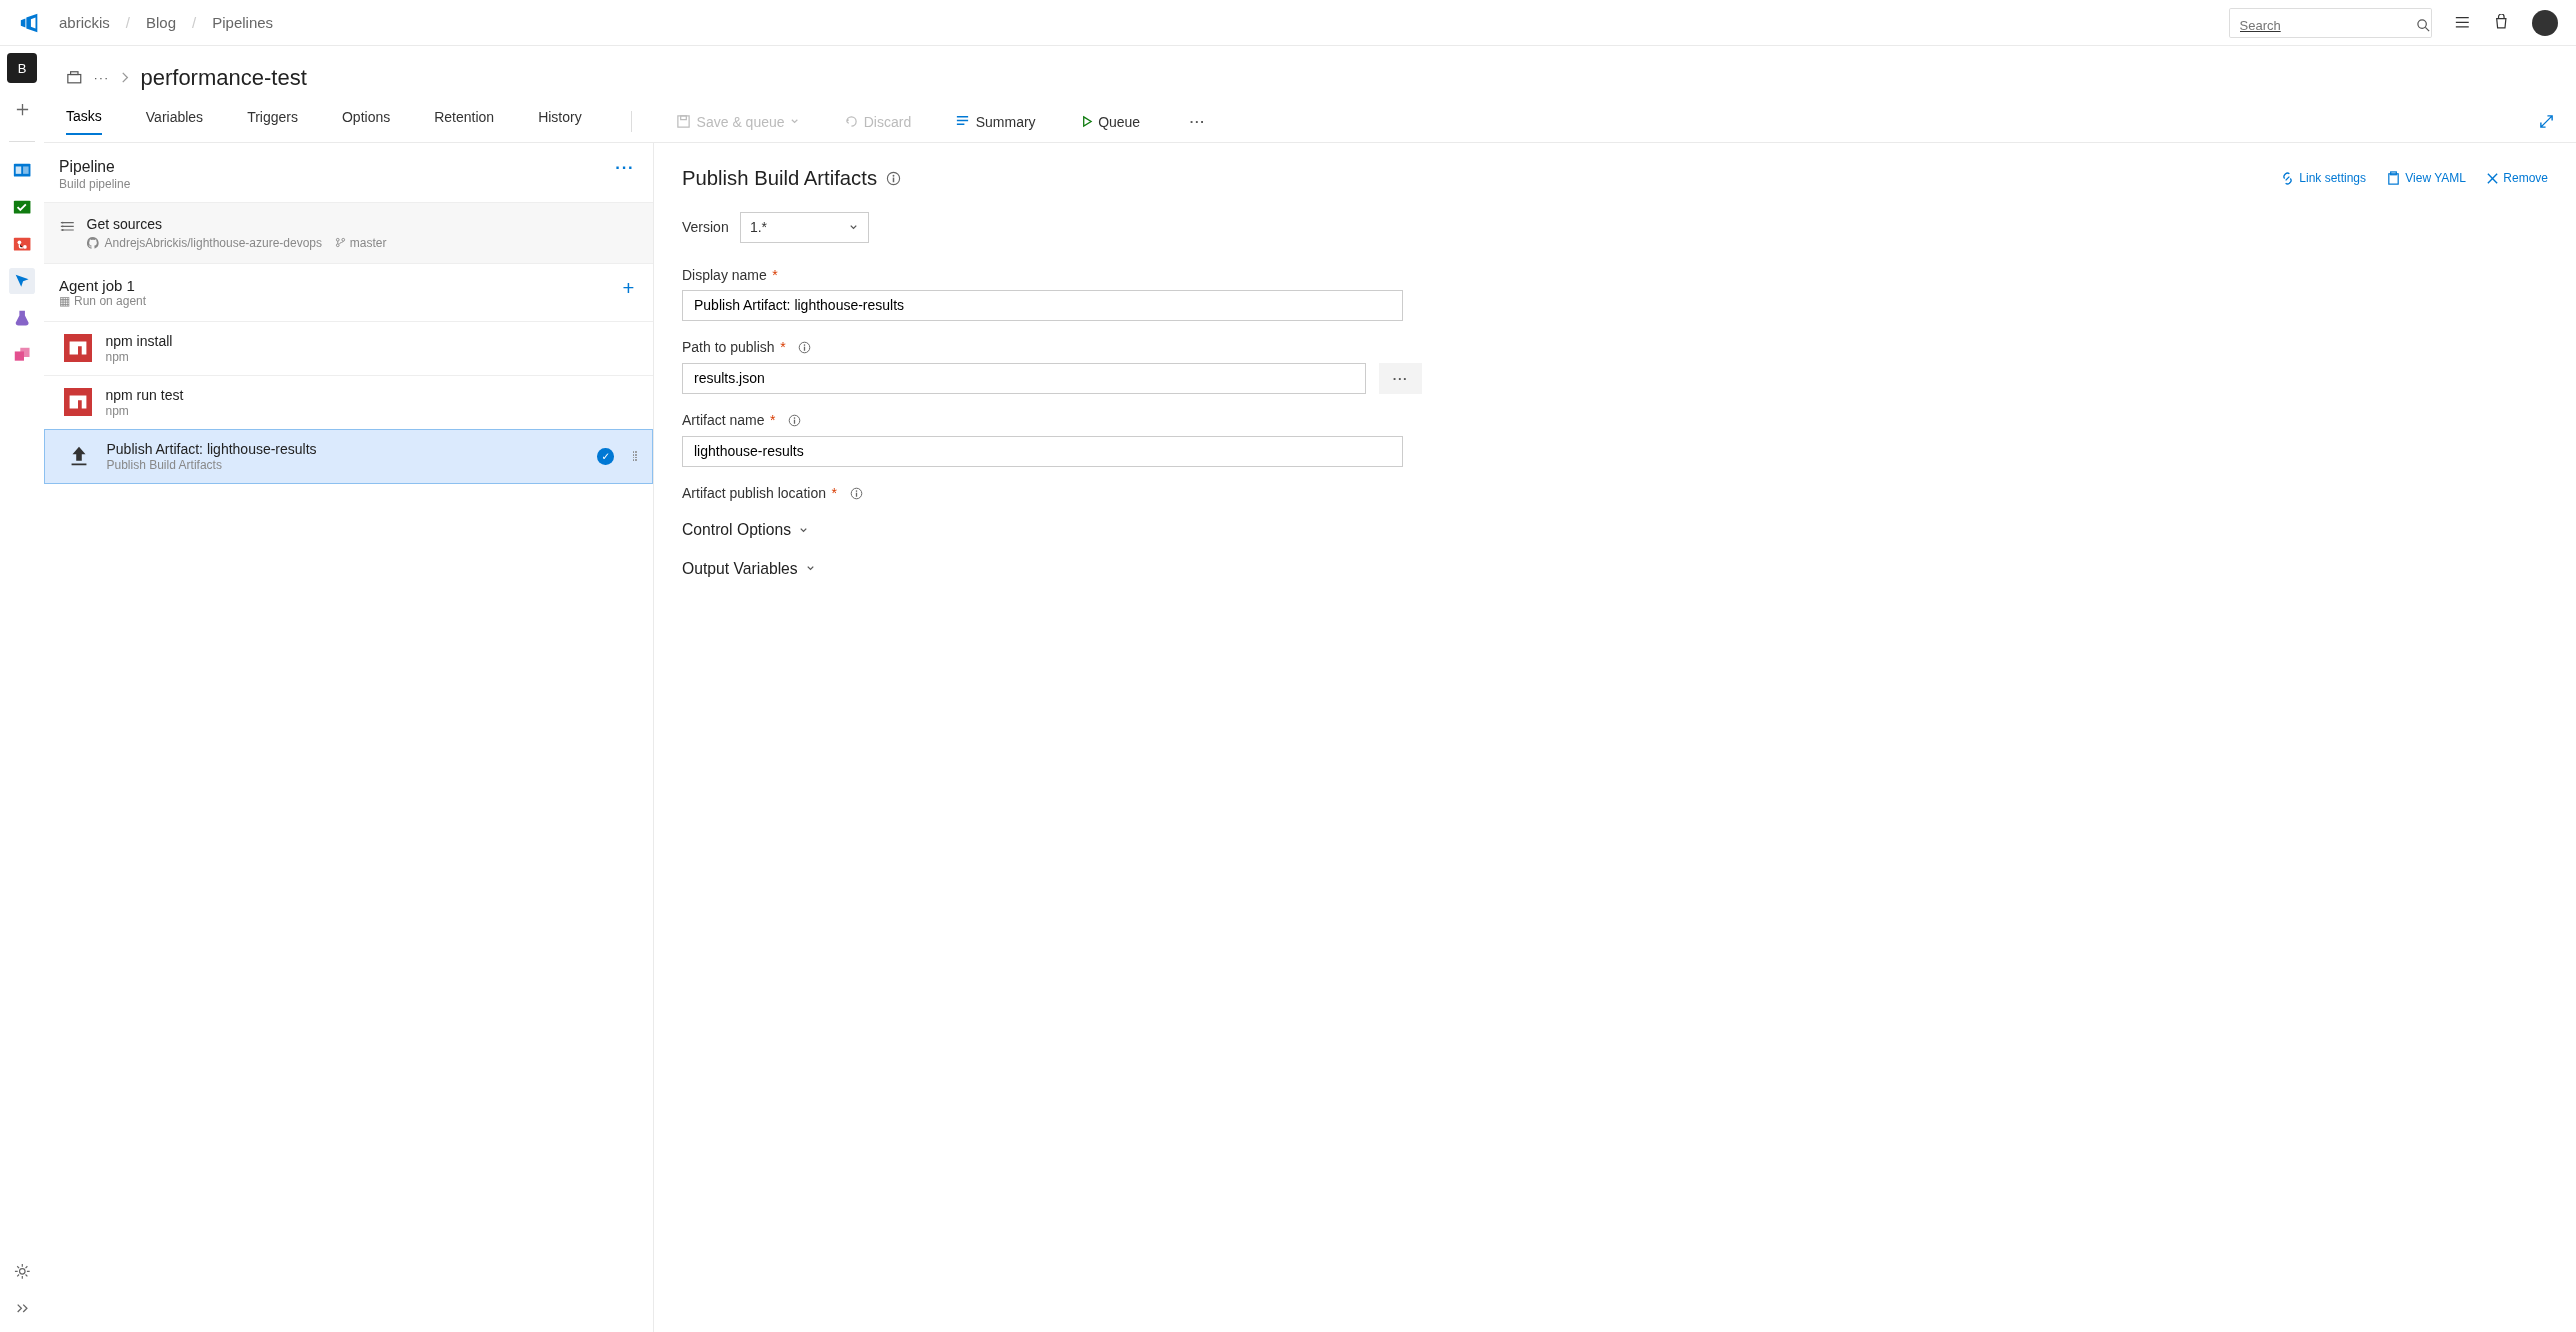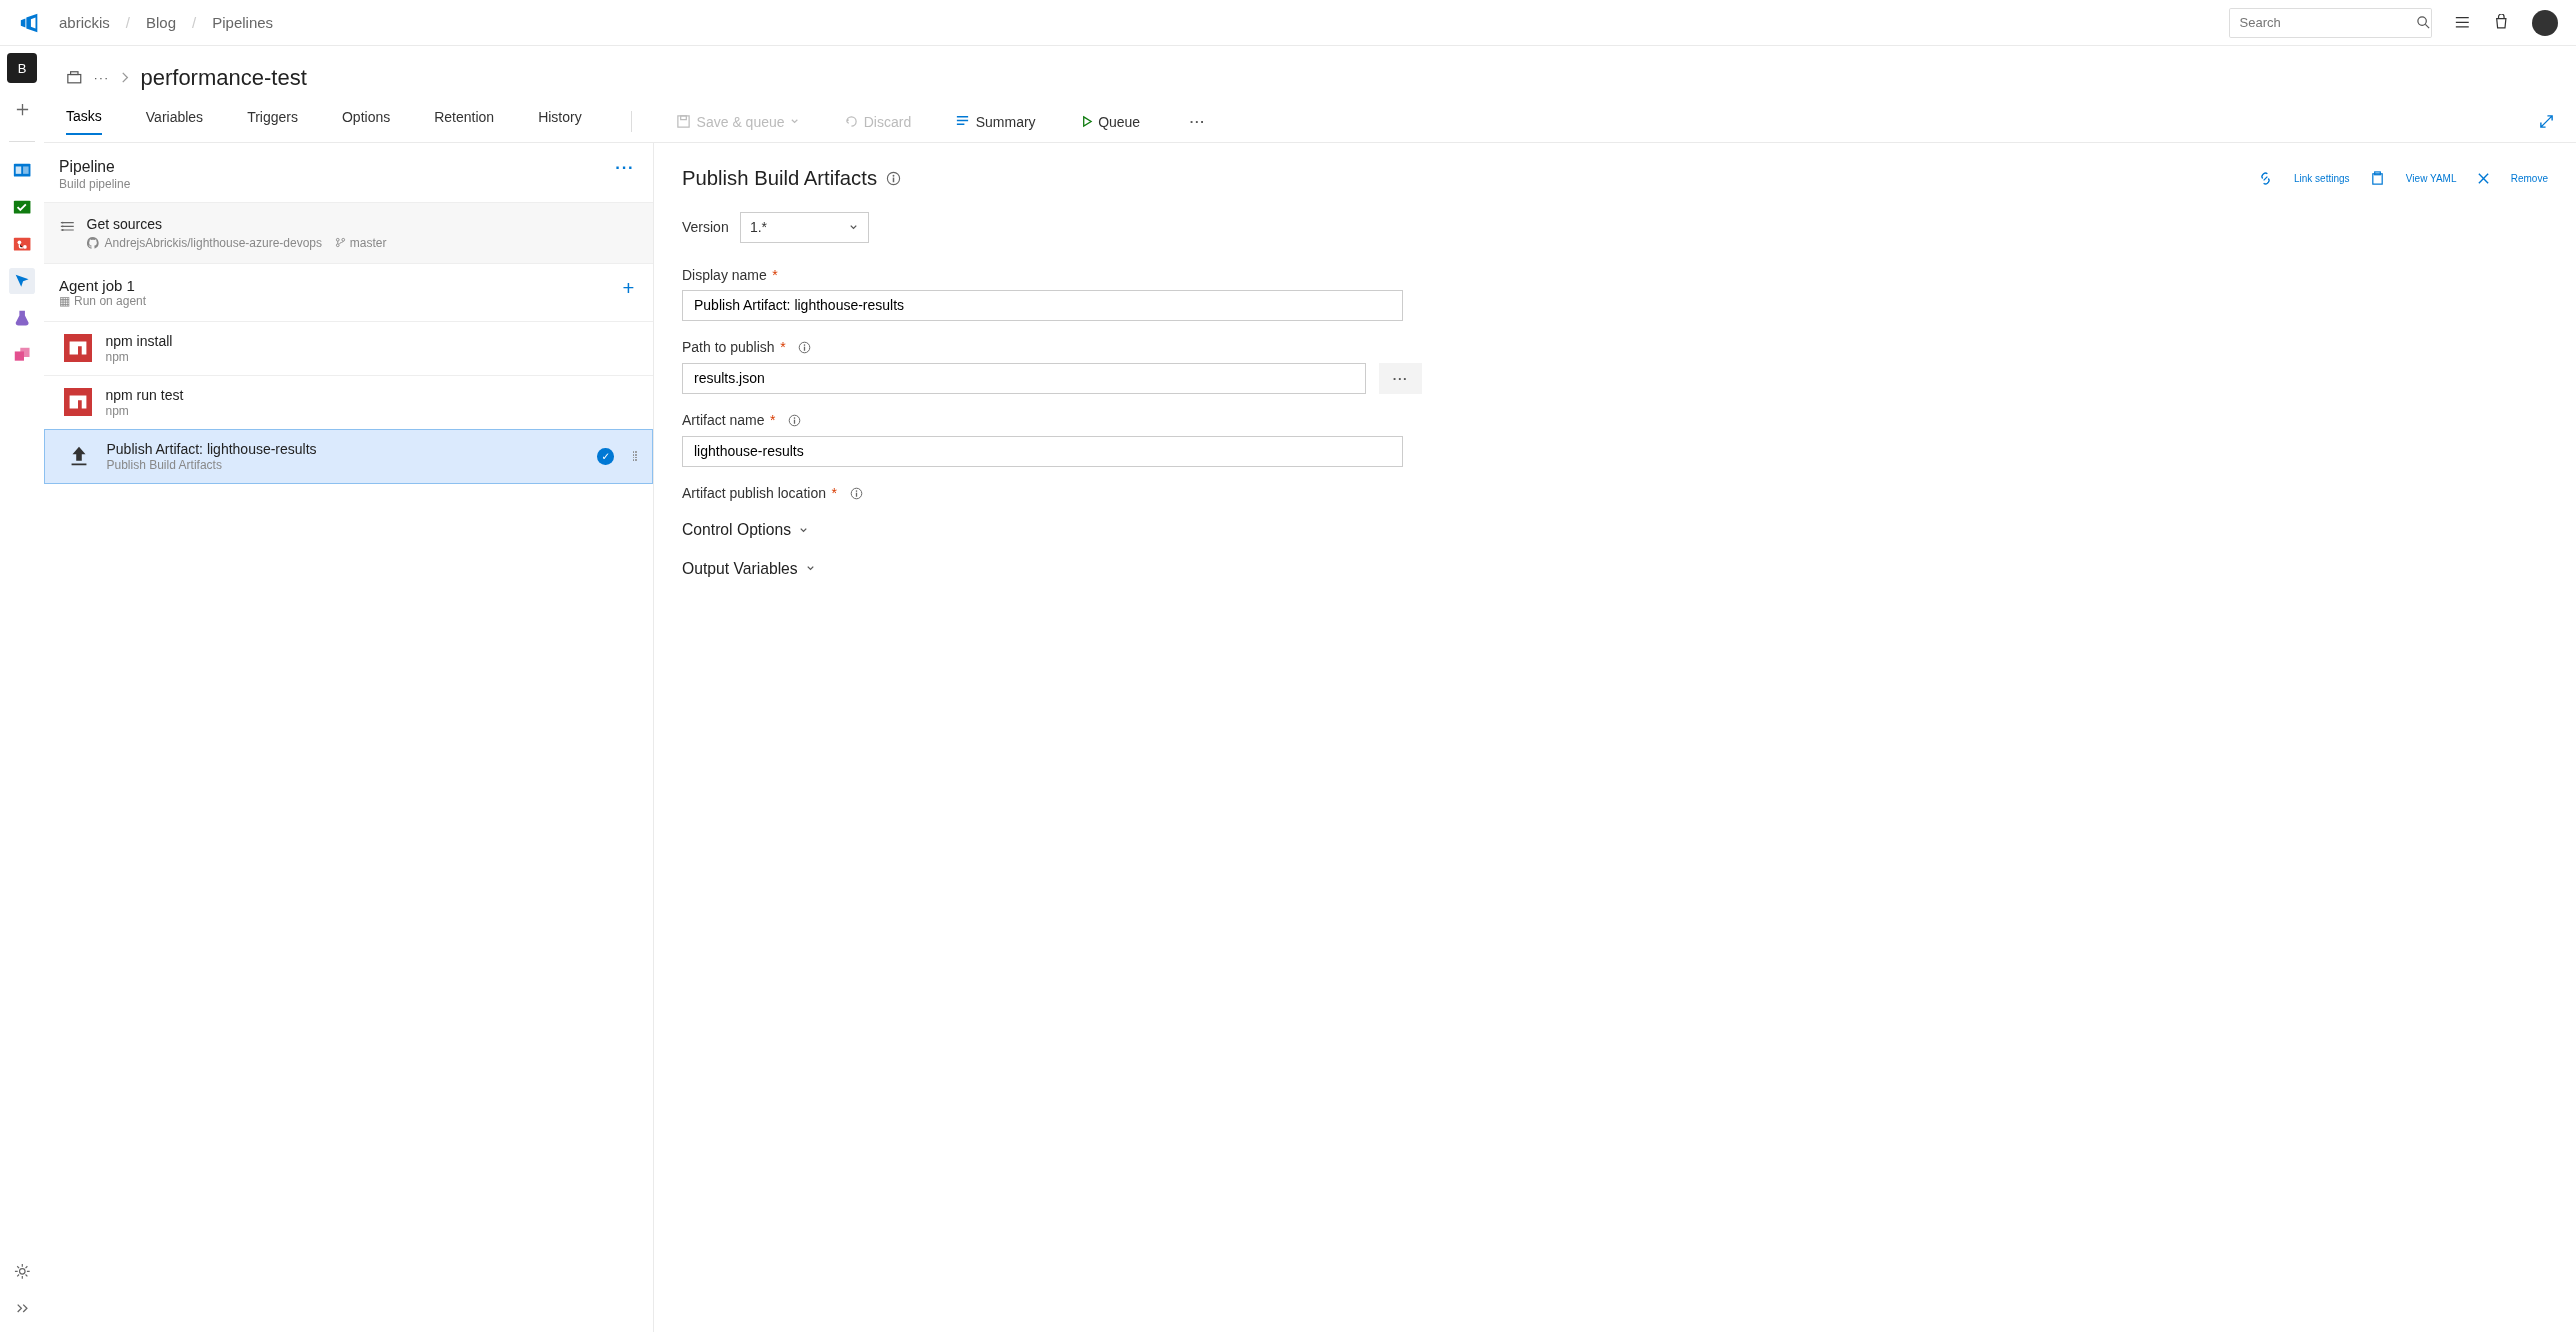--- a/index.html
+++ b/index.html
@@ -4,21 +4,21 @@
 <style>
 * { box-sizing: border-box; margin: 0; padding: 0; font-family: "Segoe UI", -apple-system, BlinkMacSystemFont, sans-serif; }
 body { background: #fff; color: #333; font-size: 13px; }
 
 
 .top-header { display: flex; align-items: center; height: 46px; padding: 0 18.5px; border-bottom: 0.9px solid #eaeaea; }
 .logo { width: 22px; height: 22px; margin-right: 18.5px; }
 .breadcrumbs { display: flex; align-items: center; gap: 16px; color: #666; font-size: 15px; }
 .breadcrumbs span.sep { color: #ccc; }
 .top-header .spacer { flex: 1; }
-.search-box { display: flex; align-items: center; border: 0.9px solid #ddd; border-radius: 1.8px; padding: 3.7px 9.2px; width: 203px; height: 30px; }
+.search-box { display: flex; align-items: flex-end; border: 0.9px solid #ddd; border-radius: 1.8px; padding: 3.7px 9.2px; width: 203px; height: 30px; text-decoration: underline; }
 .search-box input { border: none; outline: none; flex: 1; font-size: 13px; color: #666; }
 .top-icons { display: flex; align-items: center; gap: 22px; margin-left: 22px; }
 .avatar { width: 26px; height: 26px; border-radius: 50%; background: #333; }
 
 
 .left-rail { position: absolute; top: 46px; left: 0; bottom: 0; width: 44px; background: #fff; display: flex; flex-direction: column; align-items: center; padding-top: 7.4px; border-right: 0; }
 .left-rail .proj-badge { width: 30px; height: 30px; background: #1f1f1f; color: #fff; display: flex; align-items: center; justify-content: center; border-radius: 3.7px; font-size: 13px; margin-bottom: 11px; }
 .left-rail .plus { width: 30px; height: 30px; display: flex; align-items: center; justify-content: center; color: #555; margin-bottom: 16.6px; }
 .left-rail .divider { width: 26px; height: 0.9px; background: #ddd; margin: 0 auto 15px; }
 .left-rail .rail-icon { width: 26px; height: 26px; display: flex; align-items: center; justify-content: center; margin-bottom: 11px; border-radius: 2.8px; }
@@ -77,21 +77,21 @@
 .task-check { width: 16.6px; height: 16.6px; background: #0078d4; border-radius: 50%; display: flex; align-items: center; justify-content: center; color: #fff; font-size: 10.2px; }
 .task-grip { color: #888; display: flex; flex-direction: column; gap: 0.9px; margin-left: 5.5px; }
 .task-grip .dotrow { display: flex; gap: 0.9px; }
 .task-grip .d { width: 1.8px; height: 1.8px; background: #888; border-radius: 50%; }
 
 
 .rp-head { display: flex; align-items: center; margin-bottom: 22px; }
 .rp-head .title { font-size: 20.3px; color: #222; }
 .rp-head .info { margin-left: 9.2px; color: #666; }
 .rp-head .spacer { flex: 1; }
-.rp-head .link { color: #0078d4; display: flex; align-items: center; gap: 21px; margin-left: 20.3px; font-size: 10px; cursor: pointer; justify-content: center; }
+.rp-head .link { color: #0078d4; display: flex; align-items: center; gap: 4px; margin-left: 20.3px; font-size: 12px; cursor: pointer; justify-content: center; }
 
 .field-row-inline { display: flex; align-items: center; gap: 11px; margin-bottom: 24px; }
 .field-row-inline label { color: #333; font-size: 14px; }
 .ver-select { border: 0.9px solid #ccc; height: 31px; width: 129px; padding: 0 9.2px; display: flex; align-items: center; justify-content: space-between; font-size: 14px; cursor: pointer; }
 
 .field { margin-bottom: 18.5px; }
 .field label { display: flex; align-items: center; gap: 5.5px; font-size: 14px; color: #333; margin-bottom: 7.4px; }
 .field .req { color: #d83b01; }
 .field .info-ic { color: #666; margin-left: 7.4px; }
 .txt-input { width: 100%; height: 31px; border: 0.9px solid #ccc; padding: 0 11px; font-size: 14px; outline: none; }

